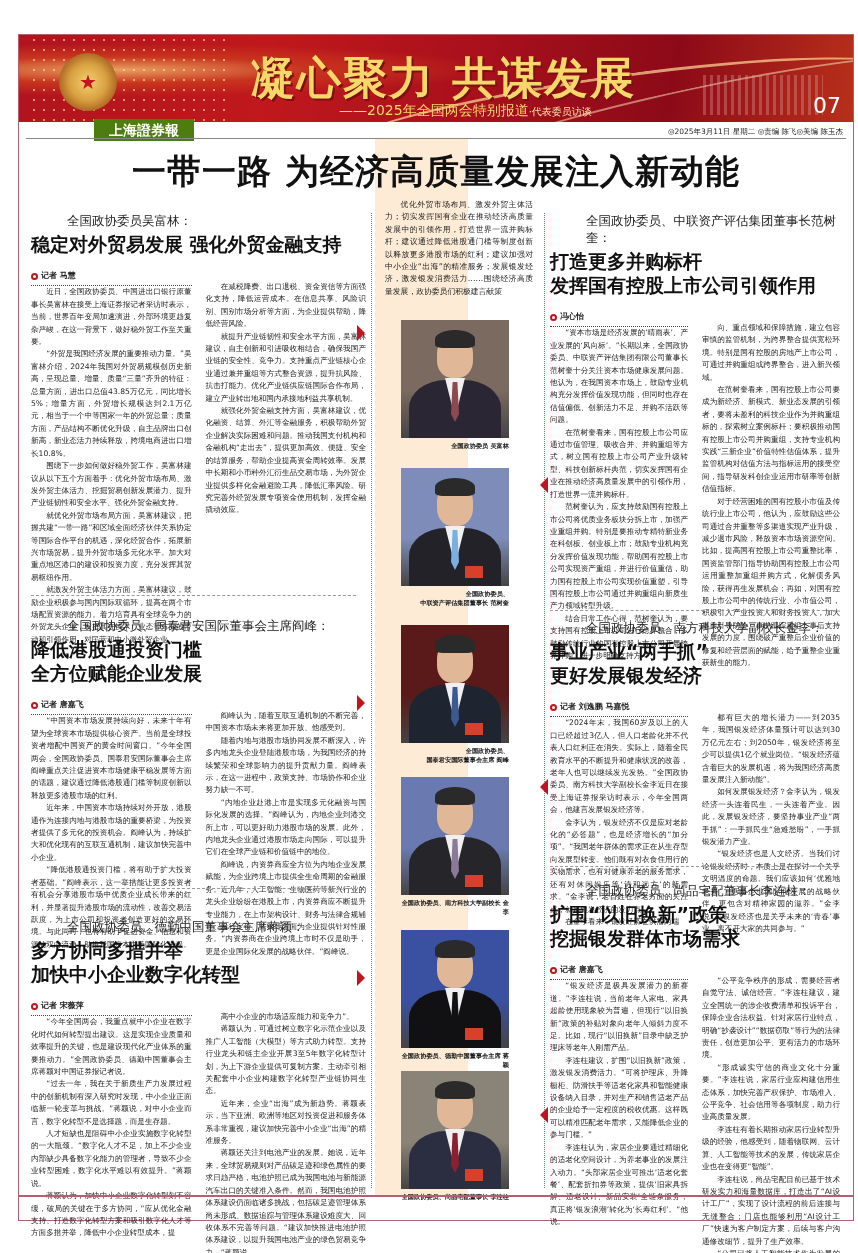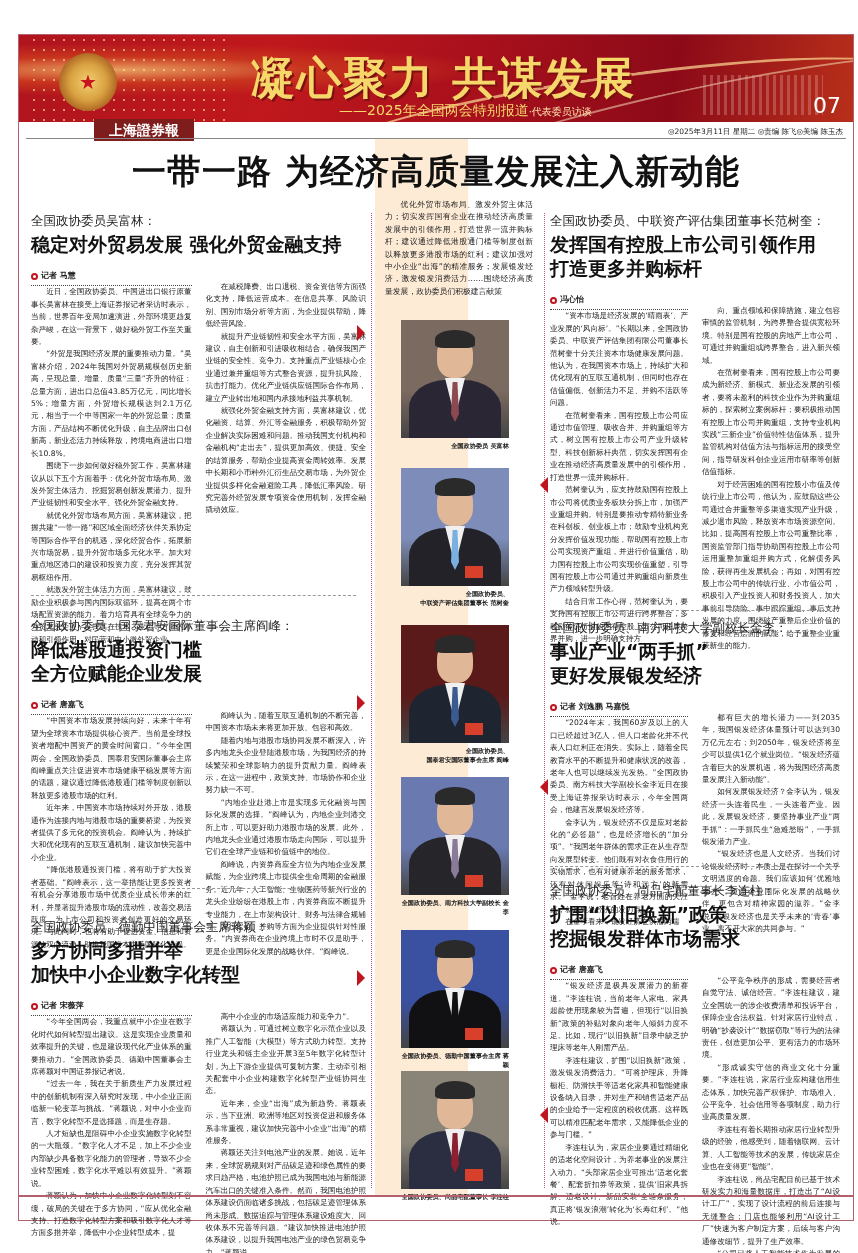--- a/index.html
+++ b/index.html
@@ -24,34 +24,34 @@
     background-image: radial-gradient(circle, #ffe6a0 1px, transparent 1.5px); background-size: 10px 10px; }
   .banner-title { position: absolute; left: 232px; top: 14px; font-size: 44px; font-weight: bold;
     letter-spacing: 2px; color: #f6d86a; text-shadow: 2px 2px 0 #7a1010; font-family: "DejaVu Serif", serif; }
   .banner-sub { position: absolute; left: 320px; top: 67px; font-size: 14px; color: #f6d86a; }
   .banner-sub .small { font-size: 10px; color: #ffe8b0; }
   .page-num { position: absolute; right: 12px; top: 58px; color: #fff; font-size: 22px; }
   .building { position: absolute; right: 30px; top: 40px; width: 120px; height: 40px; opacity: .35;
     background: repeating-linear-gradient(90deg, #e0a0a0 0 3px, transparent 3px 7px); }
 
   .masthead-logo { position: absolute; left: 75px; top: 84px; width: 100px; height: 22px;
-    background: #7f1d1d; color: #fff; font-size: 14px; font-weight: bold; text-align: center;
+    background: #4d7c0f; color: #fff; font-size: 14px; font-weight: bold; text-align: center;
     line-height: 22px; font-family: "DejaVu Serif", serif; }
   .dateline { position: absolute; right: 10px; top: 92px; font-size: 7.5px; color: #222; }
   .rule { position: absolute; left: 7px; right: 7px; top: 103px; height: 1px; background: #888; }
 
   .center-col { position: absolute; left: 356px; top: 104px; width: 93px; height: 1056px; background: #fdebd6; }
   .headline { position: absolute; left: 0; width: 834px; top: 114px; text-align: center;
     font-size: 34px; font-weight: bold; letter-spacing: 1px; color: #111; font-family: "DejaVu Serif", serif; }
 
   .bottom-rule { position: absolute; left: 0; top: 1160px; width: 834px; height: 2px; background: #b5606e; }
 
   
   .article { position: absolute; }
-  .kicker { font-size: 12.5px; color: #222; margin-bottom: 2px; }
+  .kicker { font-size: 12.5px; color: #222; margin-bottom: 2px; margin-left: 36px; }
   .title { font-size: 19px; font-weight: bold; line-height: 24px; color: #111; }
   .byline { font-size: 8px; font-weight: bold; margin-top: 8px; padding-bottom: 3px;
     border-bottom: 1px dotted #444; display: flex; align-items: center; gap: 3px; }
   .byline .dot { width: 7px; height: 7px; border-radius: 50%; border: 2px solid #c0141e; display: inline-block; }
   .cols { display: flex; gap: 14px; margin-top: 6px; justify-content: flex-end; }
   .col { flex: 1; font-size: 7.6px; line-height: 12.4px; text-align: justify; color: #222; }
   .col p { text-indent: 2em; }
   .sep { position: absolute; height: 0; border-top: 1px dashed #999; }
   .vsep { position: absolute; width: 0; border-left: 1px dotted #b5606e; }
   .arrow { position: absolute; width: 0; height: 0; border-top: 8px solid transparent; border-bottom: 8px solid transparent; }
@@ -133,21 +133,21 @@
         <div class="col">
           <div class="byline">
             <span class="dot"></span>
             <span>记者 唐嘉飞</span>
           </div>
           <p>“中国资本市场发展持续向好，未来十年有望为全球资本市场提供核心资产。当前是全球投资者增配中国资产的黄金时间窗口。”今年全国两会，全国政协委员、国泰君安国际董事会主席阎峰重点关注促进资本市场健康平稳发展等方面的话题，建议通过降低港股通门槛等制度创新以释放更多港股市场的红利。</p>
           <p>近年来，中国资本市场持续对外开放，港股通作为连接内地与港股市场的重要桥梁，为投资者提供了多元化的投资机会。阎峰认为，持续扩大和优化现有的互联互通机制，建议加快完善中小企业。</p>
           <p>“降低港股通投资门槛，将有助于扩大投资者基础。”阎峰表示，这一举措能让更多投资者有机会分享港股市场中优质企业成长带来的红利，并显著提升港股市场的流动性，改善交易活跃度，为上市公司和投资者创造更好的交易环境。与此同时，也将有助于促进资金、信息和资源的双向流动，助推我国资本市场国际化进程。</p>
         </div>
         <div class="col" style="padding-top: 19px;">
-          <p>阎峰认为，随着互联互通机制的不断完善，中国资本市场未来将更加开放、包容和高效。</p>
+          <p>阎峰认为，随着互联互通机制的不断完善，中国资本市场未来将更加开放、他感受到。</p>
           <p>随着内地与港股市场协同发展不断深入，许多内地龙头企业登陆港股市场，为我国经济的持续繁荣和全球影响力的提升贡献力量。阎峰表示，在这一进程中，政策支持、市场协作和企业努力缺一不可。</p>
           <p>“内地企业赴港上市是实现多元化融资与国际化发展的选择。”阎峰认为，内地企业到港交所上市，可以更好助力港股市场的发展。此外，内地龙头企业通过港股市场走向国际，可以提升它们在全球产业链和价值链中的地位。</p>
           <p>阎峰说，内资券商应全方位为内地企业发展赋能，为企业跨境上市提供全生命周期的金融服务。近几年，人工智能、生物医药等新兴行业的龙头企业纷纷在港股上市，内资券商应不断提升专业能力，在上市架构设计、财务与法律合规辅导、发行定价、并购等方面为企业提供针对性服务。“内资券商在企业跨境上市时不仅是助手，更是企业国际化发展的战略伙伴。”阎峰说。</p>
         </div>
       </div>
     </div>
 
   <div class="article" id="a2" style="left:12px;top:884px;width:335px;">
       <div class="kicker">全国政协委员、德勤中国董事会主席蒋颖：</div>
       <div class="title">
@@ -170,30 +170,30 @@
           <p>蒋颖认为，可通过树立数字化示范企业以及推广人工智能（大模型）等方式助力转型。支持行业龙头和链主企业开展3至5年数字化转型计划，为上下游企业提供可复制方案。主动牵引相关配套中小企业构建数字化转型产业链协同生态。</p>
           <p>近年来，企业“出海”成为新趋势。蒋颖表示，当下亚洲、欧洲等地区对投资促进和服务体系非常重视，建议加快完善中小企业“出海”的精准服务。</p>
           <p>蒋颖还关注到电池产业的发展。她说，近年来，全球贸易规则对产品碳足迹和绿色属性的要求日趋严格，电池护照已成为我国电池与新能源汽车出口的关键准入条件。然而，我国电池护照体系建设仍面临诸多挑战，包括碳足迹管理体系尚未形成、数据追踪与管理体系建设难度大、回收体系不完善等问题。“建议加快推进电池护照体系建设，以提升我国电池产业的绿色贸易竞争力。”蒋颖说。</p>
         </div>
       </div>
     </div>
 
   <div class="article" id="a3" style="left:531px;top:178px;width:290px;">
       <div class="kicker">全国政协委员、中联资产评估集团董事长范树奎：</div>
       <div class="title">
+        <div>打造更多并购标杆</div>
         <div>发挥国有控股上市公司引领作用</div>
-        <div>打造更多并购标杆</div>
       </div>
       <div class="cols">
         <div class="col">
           <div class="byline">
             <span class="dot"></span>
             <span>冯心怡</span>
           </div>
-          <p>“资本市场是经济发展的‘晴雨表’、产业发展的‘风向标’。”长期以来，全国政协委员、中联资产评估集团有限公司董事长范树奎十分关注资本市场健康发展问题。他认为，在我国资本市场上，持续扩大和优化现有的互联互通机制，但同时也存在估值偏低、创新活力不足、并购不活跃等问题。</p>
+          <p>“资本市场是经济发展的‘晴雨表’、产业发展的‘风向标’。”长期以来，全国政协委员、中联资产评估集团有限公司董事长范树奎十分关注资本市场健康发展问题。他认为，在我国资本市场上，鼓励专业机构充分发挥价值发现功能，但同时也存在估值偏低、创新活力不足、并购不活跃等问题。</p>
           <p>在范树奎看来，国有控股上市公司应通过市值管理、吸收合并、并购重组等方式，树立国有控股上市公司产业升级转型、科技创新标杆典范，切实发挥国有企业在推动经济高质量发展中的引领作用，打造世界一流并购标杆。</p>
           <p>范树奎认为，应支持鼓励国有控股上市公司将优质业务板块分拆上市，加强产业重组并购。特别是要推动专精特新业务在科创板、创业板上市；鼓励专业机构充分发挥价值发现功能，帮助国有控股上市公司实现资产重组，并进行价值重估，助力国有控股上市公司实现价值重塑，引导国有控股上市公司通过并购重组向新质生产力领域转型升级。</p>
           <p>结合日常工作心得，范树奎认为，要支持国有控股上市公司进行跨界整合，多鼓励传统行业的国有控股上市公司开展跨界并购，进一步明确支持方</p>
         </div>
         <div class="col" style="padding-top: 19px;">
           <p>向、重点领域和保障措施，建立包容审慎的监管机制，为跨界整合提供宽松环境。特别是国有控股的房地产上市公司，可通过并购重组或跨界整合，进入新兴领域。</p>
           <p>在范树奎看来，国有控股上市公司要成为新经济、新模式、新业态发展的引领者，要将未盈利的科技企业作为并购重组标的，探索树立案例标杆；要积极推动国有控股上市公司并购重组，支持专业机构实践“三新企业”价值特性估值体系，提升监管机构对估值方法与指标运用的接受空间，指导研发科创企业运用市研率等创新估值指标。</p>
           <p>对于经营困难的国有控股小市值及传统行业上市公司，他认为，应鼓励这些公司通过合并重整等多渠道实现产业升级，减少退市风险，释放资本市场资源空间。比如，提高国有控股上市公司重整比率，国资监管部门指导协助国有控股上市公司运用重整加重组并购方式，化解债务风险，获得再生发展机会；再如，对国有控股上市公司中的传统行业、小市值公司，积极引入产业投资人和财务投资人，加大事前引导防险、事中跟踪重组、事后支持发展的力度，围绕破产重整后企业价值的修复和经营层面的赋能，给予重整企业重获新生的能力。</p>
         </div>
       </div>

